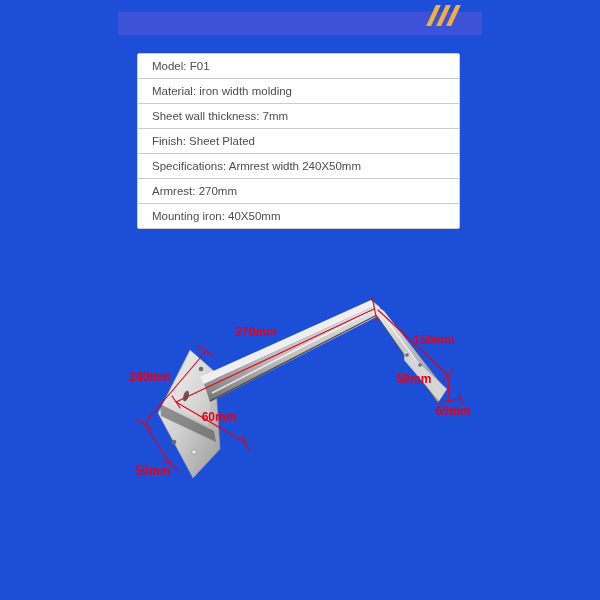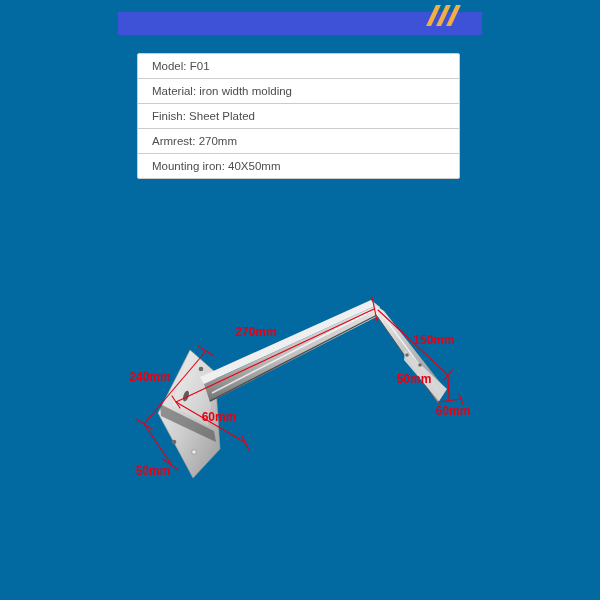--- a/index.html
+++ b/index.html
@@ -1,17 +1,17 @@
 <!DOCTYPE html>
 <html style="--bar-color: #3E52D8; --slash-color: #F0AE43; --table-border: #cccccc; --table-text: #4d4d4d; --dim-color: #e60012;"><head>
 <meta charset="utf-8">
 <style>
   html,body{margin:0;padding:0;background:#ffffff;}
   #canvas{
-    position:relative;width:600px;height:600px;background:#0369a1;overflow:hidden;
+    position:relative;width:600px;height:600px;background:#1d4ed8;overflow:hidden;
     font-family:"Liberation Sans", sans-serif;
   }
   
   .header-bar{
     position:absolute;left:118px;top:12px;width:364px;height:23px;
     background:var(--bar-color,#3E52D8);
   }
   .slashes{position:absolute;left:431px;top:5px;width:34px;height:21px;display:flex;gap:5px;}
   .slashes span{
     display:block;width:5px;height:21px;background:var(--slash-color,#F0AE43);
@@ -45,21 +45,23 @@
   <div class="header-bar"></div>
   <div class="slashes">
     <span></span>
     <span></span>
     <span></span>
   </div>
 
   <div class="spec-table">
     <div class="spec-row">Model: F01</div>
     <div class="spec-row">Material: iron width molding</div>
+    <div class="spec-row">Sheet wall thickness: 7mm</div>
     <div class="spec-row">Finish: Sheet Plated</div>
+    <div class="spec-row">Specifications: Armrest width 240X50mm</div>
     <div class="spec-row">Armrest: 270mm</div>
     <div class="spec-row">Mounting iron: 40X50mm</div>
   </div>
 
   <svg class="diagram" viewBox="0 0 600 600" xmlns="http://www.w3.org/2000/svg">
     <defs>
       <linearGradient id="gPlate" x1="0" y1="0" x2="1" y2="1">
         <stop offset="0" stop-color="#f6f6f6"></stop>
         <stop offset="0.5" stop-color="#cfcfcf"></stop>
         <stop offset="1" stop-color="#9a9a9a"></stop>

